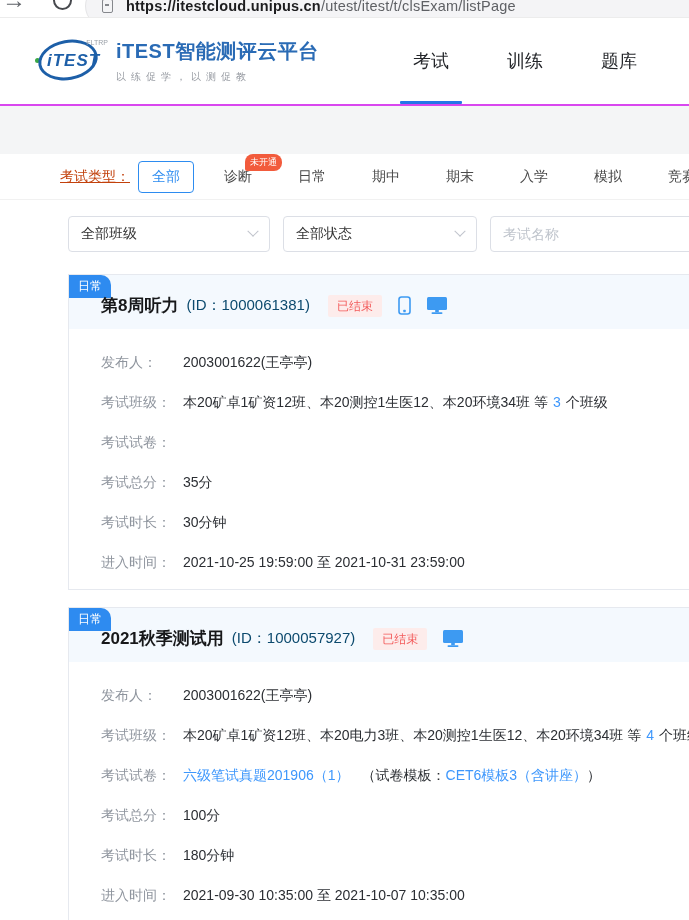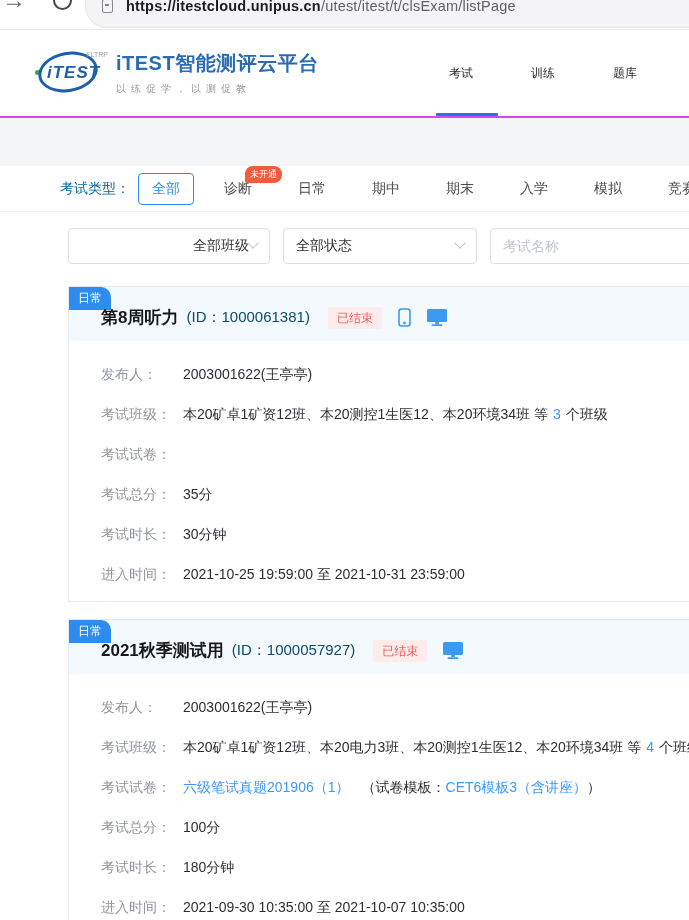--- a/index.html
+++ b/index.html
@@ -4,21 +4,21 @@
 <style>
   * { box-sizing: border-box; }
   html,body { margin:0; padding:0; }
   body {
     width:689px; height:920px; overflow:hidden; background:#fff;
     font-family:"Liberation Sans","DejaVu Sans",sans-serif;
     -webkit-font-smoothing:antialiased;
   }
 
   
-  .browser-bar { position:relative; height:30px; background:#fff;
+  .browser-bar { position:relative; height:18px; background:#fff;
     border-bottom:1px solid #ececec; overflow:hidden; }
   .fwd-arrow { position:absolute; left:2px; top:-14px; font-size:24px; color:#5f6368; }
   .reload-circle { position:absolute; left:53px; top:-9px; width:19px; height:19px;
     border:2px solid #47494e; border-radius:50%; }
   .addr-pill { position:absolute; left:85px; top:-16px; width:640px; height:44px;
     background:#f4f4f6; border:1px solid #e5e5e7; border-radius:22px;
     display:flex; align-items:center; padding-left:16px; }
   .doc-icon { width:11px; height:14px; border:1.5px solid #85878c; border-radius:2px;
     margin-right:13px; position:relative; flex:none; }
   .doc-icon::after { content:""; position:absolute; left:2px; top:4px; width:4px;
@@ -35,45 +35,45 @@
     border:3px solid #1d5fa8; border-radius:50%; transform:rotate(-10deg); }
   .logo-itest { position:absolute; left:9px; top:17px; font-size:17px; font-weight:bold;
     font-style:italic; color:#1d5fa8; letter-spacing:1px; }
   .logo-fltrp { position:absolute; right:0px; top:5px; font-size:7px; color:#9aa0a8; }
   .logo-dot { position:absolute; left:-3px; top:24px; width:5px; height:5px;
     border-radius:50%; background:#3aa746; }
   .brand { margin-left:8px; }
   .brand-title { font-size:20px; font-weight:bold; color:#2a6bb5; letter-spacing:.5px; }
   .brand-slogan { margin-top:5px; font-size:10px; color:#989ca3; letter-spacing:5px; }
   .nav { position:absolute; right:52px; top:0; height:100%; display:flex; gap:58px; }
-  .nav-item { position:relative; display:flex; align-items:center; font-size:12px;
+  .nav-item { position:relative; display:flex; align-items:center; font-size:18px;
     color:#24262a; cursor:pointer; }
   .nav-item.active::after { content:""; position:absolute; bottom:0; left:-13px;
     width:62px; height:3px; background:#2575e8; border-radius:1px; }
 
   .gray-band { height:48px; background:#f4f5f6; }
 
   
   .type-row { display:flex; align-items:center; height:46px; padding-left:60px;
     background:#fff; border-bottom:1px solid #f1f1f1; overflow:hidden; }
-  .type-label { font-size:14px; color:#0369a1; flex:none; }
+  .type-label { font-size:14px; color:#c2410c; flex:none;text-decoration:underline; }
   .type-all { margin-left:8px; padding:6px 13px; border:1px solid #2d8cf0;
     border-radius:4px; color:#2d8cf0; font-size:14px; background:#fff; flex:none; cursor:pointer; }
   .type-item { margin-left:46px; font-size:14px; color:#4a4a4a; position:relative;
     white-space:nowrap; flex:none; cursor:pointer; }
   .type-item.first { margin-left:30px; }
   .type-badge { position:absolute; top:-14px; left:21px; background:#f25b3c; color:#fff;
     font-size:9px; line-height:1; padding:4px 5px; border-radius:8px 8px 8px 2px;
     white-space:nowrap; }
 
   .select-row { display:flex; gap:13px; padding:16px 0 16px 68px; background:#fff; }
   .select-box { height:36px; border:1px solid #dcdfe6; border-radius:4px; background:#fff;
     display:flex; align-items:center; justify-content:space-between; padding:0 12px;
     font-size:14px; color:#333; cursor:pointer; flex:none; }
-  .select-box.w1 { width:202px;justify-content:flex-end; } .select-box.w2 { width:194px; }
+  .select-box.w1 { width:202px; } .select-box.w2 { width:194px; }
   .chev { width:8px; height:8px; border-right:1.5px solid #c0c4cc;
     border-bottom:1.5px solid #c0c4cc; transform:rotate(45deg) translate(-2px,-2px); }
   .search-input { width:280px; height:36px; border:1px solid #dcdfe6; border-radius:4px;
     padding:0 12px; font-size:14px; color:#333; outline:none; flex:none; }
   .search-input::placeholder { color:#bfc4cc; }
 
   
   .card { margin-left:68px; margin-top:6px; width:745px; background:#fff;
     border:1px solid #e6e9ef; }
   .card + .card { margin-top:17px; }

